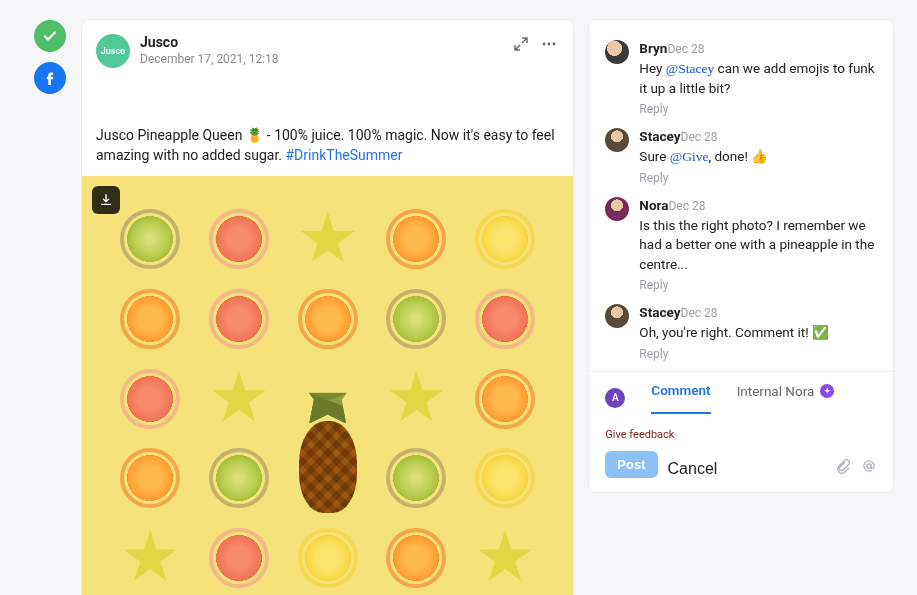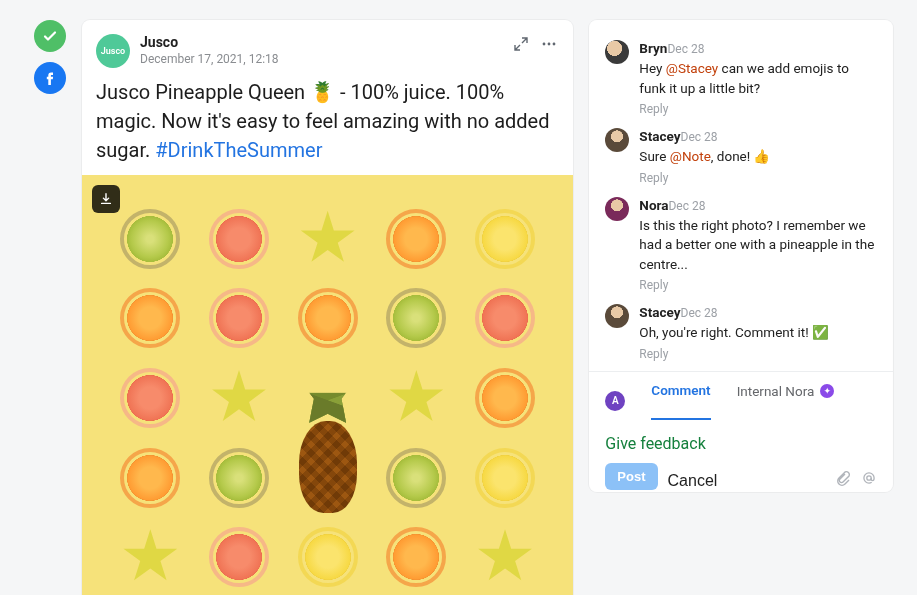--- a/index.html
+++ b/index.html
@@ -75,23 +75,24 @@
     align-items: center;
     color: #606770;
   }
   .icon-btn {
     cursor: pointer;
     width: 20px; height: 20px;
     display: flex; align-items: center; justify-content: center;
   }
   .post-text {
     padding: 0 14px 10px 14px;
-    font-size: 20px;
+    font-size: 14px;
     line-height: 1.45;
     color: #1d1d1d;
+    margin-top: 47px;
   }
   .post-text a { color: #2374e1; text-decoration: none; }
   .post-image {
     position: relative;
     width: 100%;
     height: 446px;
     background: #f6e27a;
   }
   .dl-btn {
     position: absolute;
@@ -178,58 +179,58 @@
   }
   .ava-1 { background: radial-gradient(circle at 40% 35%, #e8c9a6 35%, #3a3a3a 36%); }
   .ava-2 { background: radial-gradient(circle at 50% 35%, #e8c9a6 30%, #5a4a3a 31%); }
   .ava-3 { background: radial-gradient(circle at 50% 35%, #e8c9a6 30%, #7a2a5a 31%); }
   .ava-small { width: 20px; height: 20px; border-radius: 50%; background: #6f42c1; color:#fff; display:flex; align-items:center; justify-content:center; font-size:10px; font-weight:600;}
   .comment-body { flex: 1; font-size: 13.5px; }
   .comment-head { display: flex; align-items: baseline; gap: 0; }
   .comment-author { font-weight: 700; color: #222; }
   .comment-date { font-size: 12px; color: #9ca0a6; }
   .comment-text { margin-top: 3px; color: #222; line-height: 1.45; }
-  .comment-text .mention { color: #c2410c; }
+  .comment-text .mention { color: #1d4ed8; font-family: Liberation Serif, serif; }
   .reply-btn {
     font-size: 12px;
     color: #9ca0a6;
     margin-top: 0;
     cursor: pointer;
     padding-left: 50px;
     display: block;
     margin-bottom: 4px;
   }
   .compose-sep { border-top: 1px solid #eceef0; margin: 10px 0 0 0; }
   .compose-tabs {
     display: flex;
     align-items: center;
     gap: 26px;
     padding: 10px 16px 8px 16px;
   }
   .tab {
     font-size: 13.5px;
     color: #65676b;
     cursor: pointer;
-    padding-bottom: 20px;
+    padding-bottom: 14px;
   }
   .tab.active {
     color: #2374e1;
     font-weight: 600;
     border-bottom: 2px solid #2374e1;
   }
   .tab-note { display: flex; align-items: center; gap: 6px;}
   .note-star {
     width: 14px; height: 14px; border-radius: 50%;
     background: #8a4ae8; display: inline-flex; align-items:center; justify-content:center;
     color:#fff; font-size: 9px;
   }
   .compose-input {
     padding: 6px 16px 10px 16px;
-    font-size: 16px;
-    color: #15803d;
+    font-size: 11px;
+    color: #7f1d1d;
   }
   .compose-actions {
     display: flex;
     align-items: flex-end;
     padding: 0 16px;
     gap: 10px;
   }
   .post-btn {
     background: #8cc1f7;
     color: #fff;
@@ -354,21 +355,21 @@
           <span class="reply-btn">Reply</span>
         </div>
         <div>
           <div class="comment">
             <div class="comment-avatar ava-2"></div>
             <div class="comment-body">
               <div class="comment-head">
                 <span class="comment-author">Stacey</span>
                 <span class="comment-date">Dec 28</span>
               </div>
-              <div class="comment-text">Sure <span class="mention">@Note</span>, done! 👍</div>
+              <div class="comment-text">Sure <span class="mention">@Give</span>, done! 👍</div>
             </div>
           </div>
           <span class="reply-btn">Reply</span>
         </div>
         <div>
           <div class="comment">
             <div class="comment-avatar ava-3"></div>
             <div class="comment-body">
               <div class="comment-head">
                 <span class="comment-author">Nora</span>

